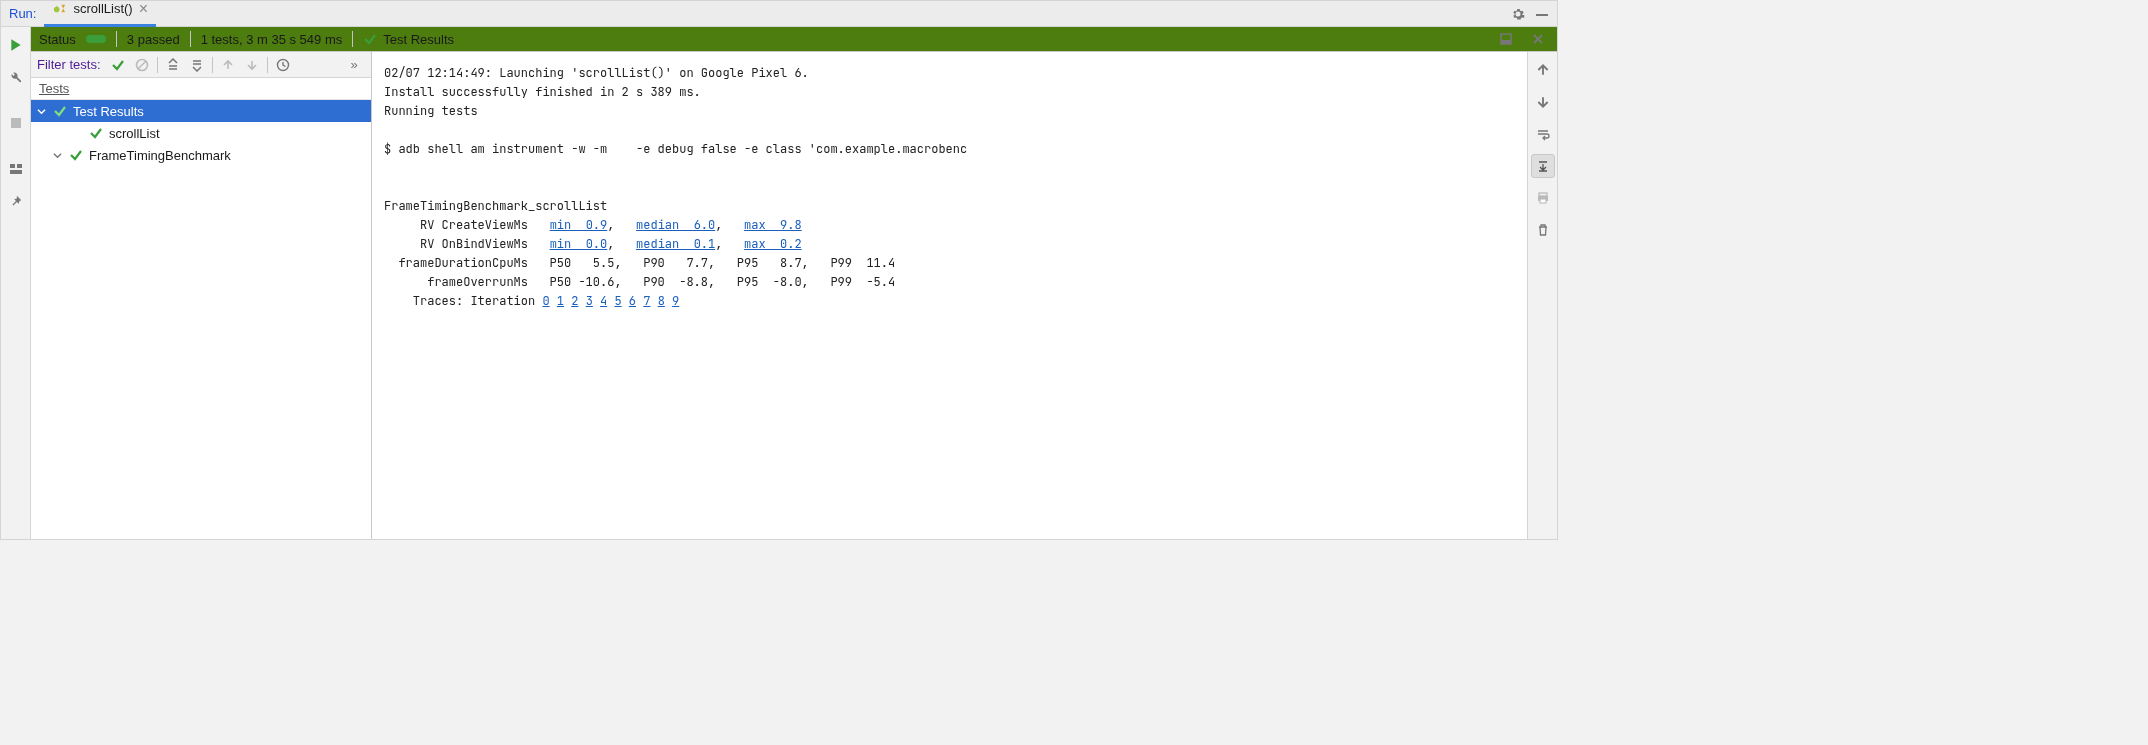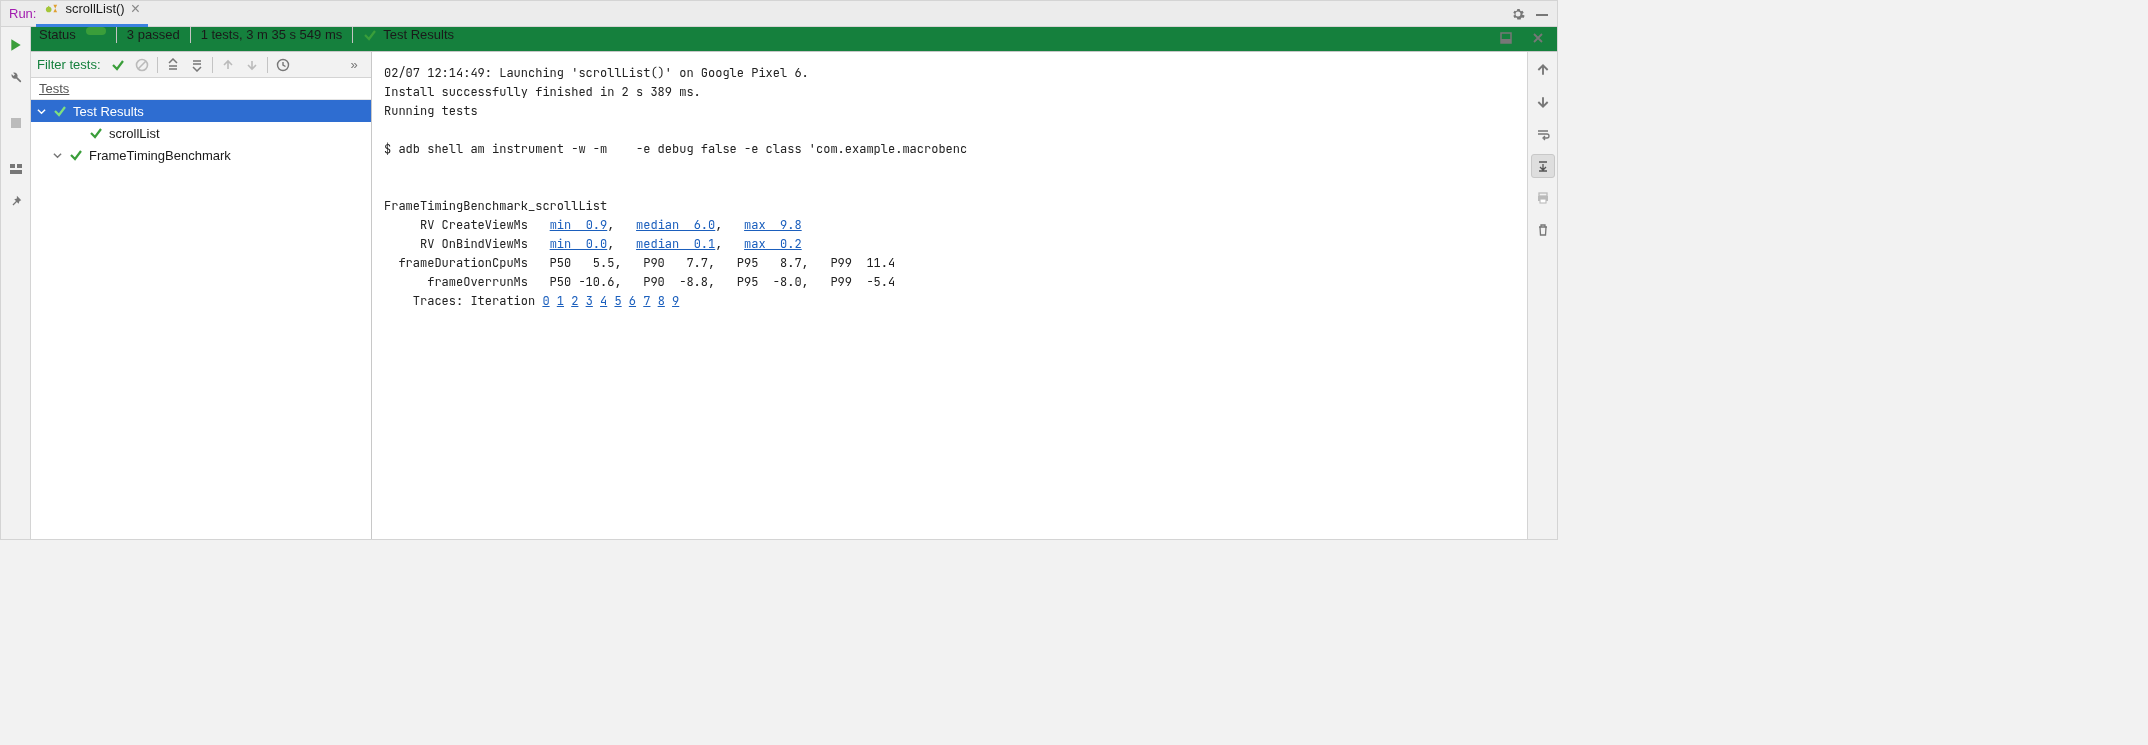--- a/index.html
+++ b/index.html
@@ -20,21 +20,21 @@
   border: 1px solid #d4d4d4;
 }
 .titlebar {
   display: flex;
   align-items: center;
   height: 26px;
   background: #ececec;
   border-bottom: 1px solid #d4d4d4;
   padding: 0 4px 0 8px;
 }
-.titlebar .label { color: #a21caf; }
+.titlebar .label { color: #1d4ed8; margin-right: 8px; }
 .tab {
   display: flex;
   align-items: flex-start;
   height: 26px;
   padding: 0 8px;
   border-bottom: 3px solid #3b82e0;
   gap: 6px;
   background: #ececec;
 }
 .tab .icon { width: 15px; height: 15px; }
@@ -60,25 +60,25 @@
 .left-toolbar .tb-btn { width: 24px; height: 24px; display: flex; align-items: center; justify-content: center; cursor: pointer; color: #666; }
 .left-toolbar .tb-btn.play svg path { fill: #3a9e3a; }
 .center {
   flex: 1;
   display: flex;
   flex-direction: column;
   min-width: 0;
 }
 .statusbar {
   display: flex;
-  align-items: flex-start;
+  align-items: center;
   height: 25px;
   padding: 0 8px;
   border-bottom: 1px solid #c8c8c8;
-  background: #15803d;
+  background: #4d7c0f;
   gap: 10px;
 }
 .statusbar .sep { width: 1px; height: 16px; background: #c4c4c4; }
 .pill { width: 20px; height: 8px; border-radius: 4px; background: #3a9e3a; display: inline-block; }
 .body {
   flex: 1;
   display: flex;
   min-height: 0;
 }
 .tree-panel {
@@ -90,21 +90,21 @@
 }
 .filter-bar {
   display: flex;
   align-items: center;
   height: 26px;
   padding: 0 6px;
   background: #f2f2f2;
   border-bottom: 1px solid #d4d4d4;
   gap: 2px;
 }
-.filter-bar .label { color: #15803d; margin-right: 4px; }
+.filter-bar .label { color: #4c1d95; margin-right: 4px; }
 .filter-bar .tb { width: 22px; height: 22px; display: flex; align-items: center; justify-content: center; color: #777; cursor: pointer; }
 .filter-bar .tb.active { color: #3a9e3a; }
 .filter-bar .tb.disabled { color: #bbb; cursor: default; }
 .filter-bar .vsep { width: 1px; height: 16px; background: #c4c4c4; margin: 0 2px; }
 .tests-header {
   height: 22px;
   display: flex;
   align-items: center;
   padding: 0 8px;
   color: #555;

